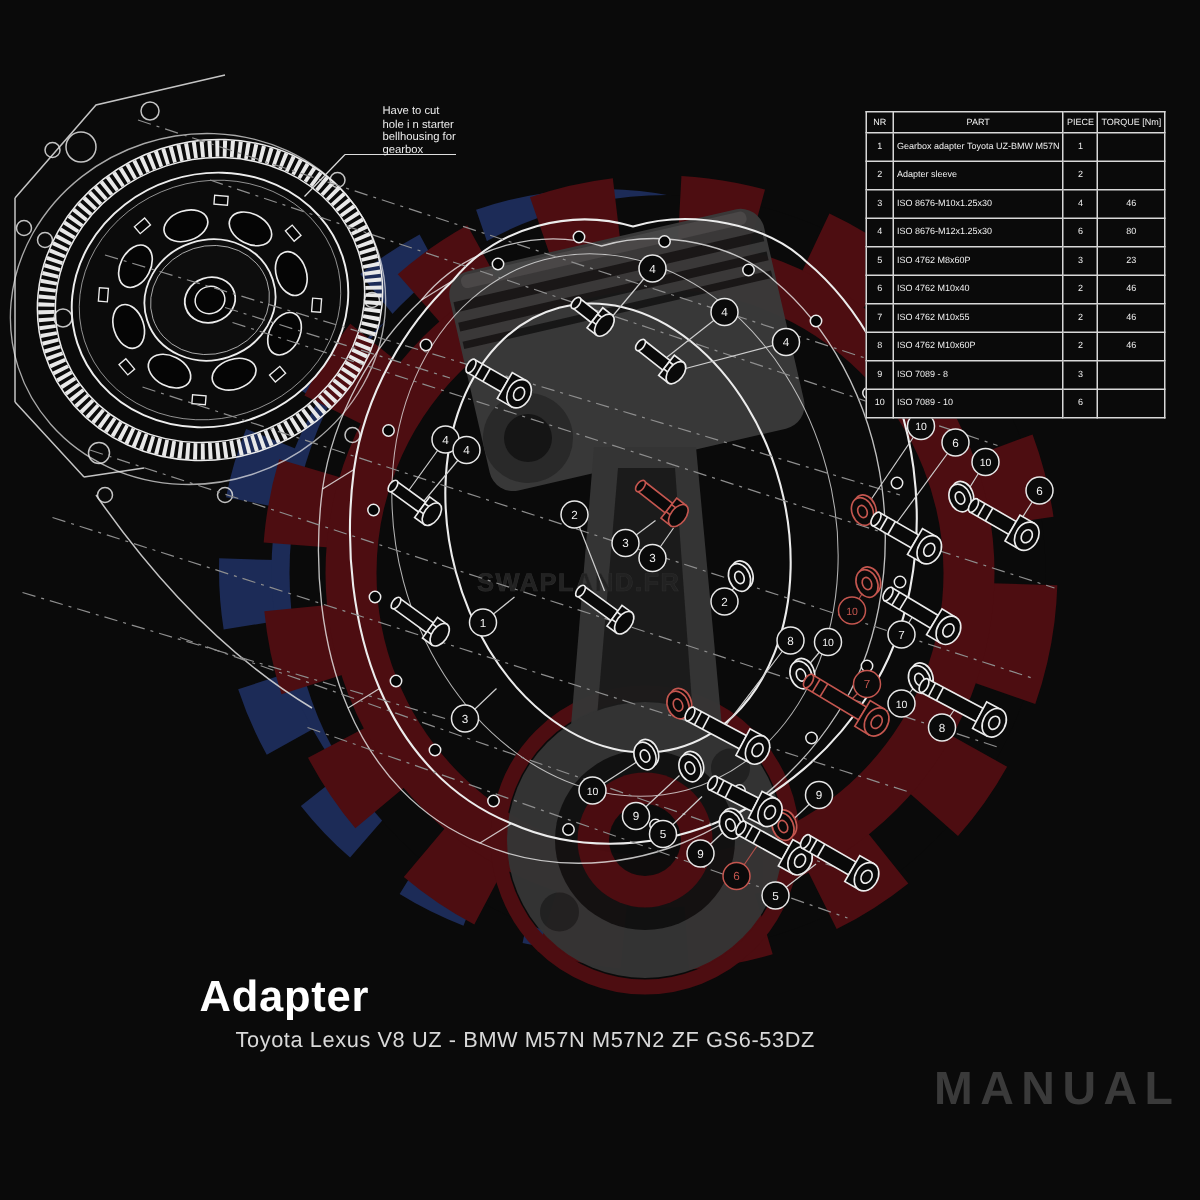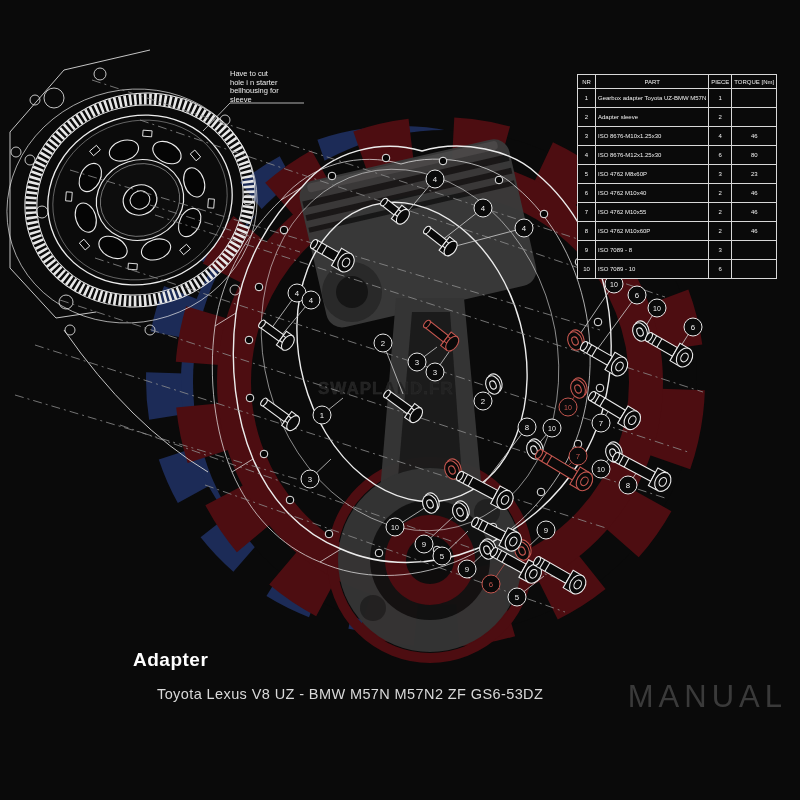--- a/index.html
+++ b/index.html
@@ -24,27 +24,27 @@
   .parts-table{position:absolute;left:577px;top:74px;border-collapse:collapse;
      background:#0a0a0a;color:#f0f0f0;table-layout:fixed;}
   .parts-table th,.parts-table td{border:1px solid #d8d8d8;font-size:6px;font-weight:normal;
      padding:0 2px;text-align:center;overflow:hidden;white-space:nowrap;}
   .parts-table th{height:13px;}
   .parts-table td{height:18px;}
   .parts-table td.c-part{text-align:left;}
   .col-nr{width:18px;} .col-part{width:110px;} .col-piece{width:22px;} .col-torque{width:42px;}
 
   
-  .ann{position:absolute;left:230px;top:70px;font-size:7.5px;line-height:8.5px;color:#ededed;}
-  .footer-title{position:absolute;left:133px;top:649px;font-size:19px;font-weight:bold;
+  .ann{position:absolute;left:255px;top:70px;font-size:7.5px;line-height:8.5px;color:#ededed;}
+  .footer-title{position:absolute;left:133px;top:649px;font-size:29px;font-weight:bold;
      color:#ffffff;letter-spacing:.5px;}
   .footer-sub{position:absolute;left:133px;top:686px;font-size:14.5px;color:#d9d9d9;
      letter-spacing:.4px;margin-left:24px;}
-  .manual{position:absolute;right:13px;top:679px;font-size:31px;color:#3a3a3a;
-     letter-spacing:5px;font-weight:400;}
+  .manual{position:absolute;right:13px;top:708px;font-size:31px;color:#3a3a3a;
+     letter-spacing:5px;font-weight:700;}
 </style>
 </head>
 <body>
 
 <div class="wrap">
 
   <svg width="800" height="800" viewBox="0 0 800 800">
 
     <g>
       <circle cx="400" cy="380" r="235" fill="none" stroke="#1c2b57" stroke-width="38" stroke-dasharray="44 38" transform="rotate(11 400 380)"></circle>
@@ -529,21 +529,21 @@
     <g>
       <line x1="230" y1="103" x2="304" y2="103" stroke="#dddddd" stroke-width=".8"></line>
       <line x1="230" y1="103" x2="203" y2="131" stroke="#dddddd" stroke-width=".8"></line>
     </g>
   </svg>
 
   <div class="ann">
     <div>Have to cut</div>
     <div>hole i n starter</div>
     <div>bellhousing for</div>
-    <div>sleeve</div>
+    <div>gearbox</div>
   </div>
 
   <table class="parts-table">
     <colgroup>
       <col class="col-nr">
         <col class="col-part">
         <col class="col-piece">
         <col class="col-torque">
     </colgroup>
     <thead>

